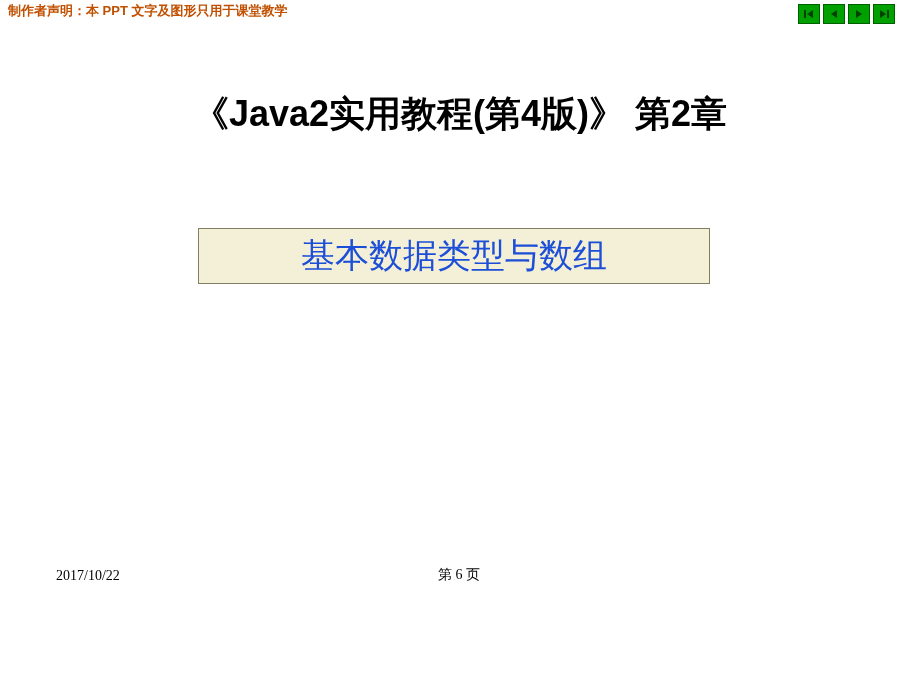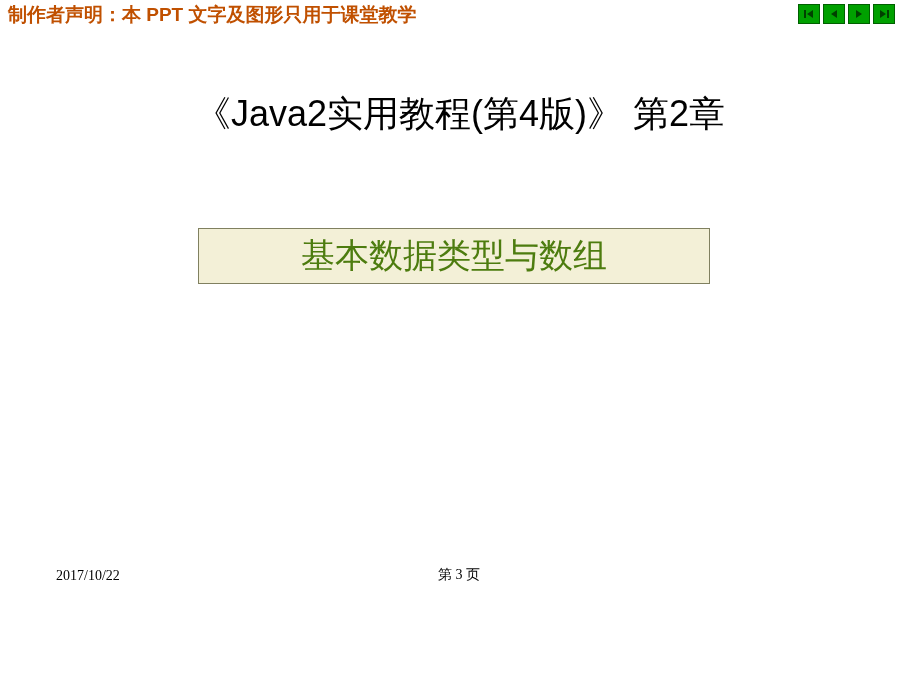--- a/index.html
+++ b/index.html
@@ -20,21 +20,21 @@
       top: 0;
       left: 0;
       right: 0;
       height: 36px;
       display: flex;
       justify-content: space-between;
       align-items: flex-start;
     }
     .disclaimer {
       color: #c05000;
-      font-size: 19px;
+      font-size: 13px;
       font-weight: bold;
       line-height: 1.4;
       padding-left: 8px;
       padding-top: 2px;
     }
     .nav-buttons {
       display: flex;
       gap: 3px;
       padding-right: 25px;
       padding-top: 4px;
@@ -53,38 +53,38 @@
       width: 12px;
       height: 12px;
     }
     .title {
       position: absolute;
       top: 90px;
       left: 0;
       right: 0;
       text-align: center;
       font-size: 36px;
-      font-weight: normal;
+      font-weight: bold;
       color: #000000;
       font-family: "SimHei", "Microsoft YaHei", Arial, sans-serif;
     }
     .subtitle-box {
       position: absolute;
       top: 228px;
       left: 198px;
       width: 512px;
       height: 56px;
       background: #f3f0d7;
       border: 1px solid #808060;
       display: flex;
       align-items: center;
       justify-content: center;
     }
     .subtitle {
-      color: #4d7c0f;
+      color: #1d4ed8;
       font-size: 34px;
       font-family: Liberation Mono, monospace;
     }
     .footer-date {
       position: absolute;
       bottom: 106px;
       left: 56px;
       font-size: 14px;
       color: #000000;
       font-family: "Times New Roman", serif;
@@ -132,13 +132,13 @@
   </div>
 </div>
 
 <div class="title">《Java2实用教程(第4版)》 第2章</div>
 
 <div class="subtitle-box">
   <div class="subtitle">基本数据类型与数组</div>
 </div>
 
 <div class="footer-date">2017/10/22</div>
-<div class="footer-page">第 3 页</div>
+<div class="footer-page">第 6 页</div>
 
 </body></html>

